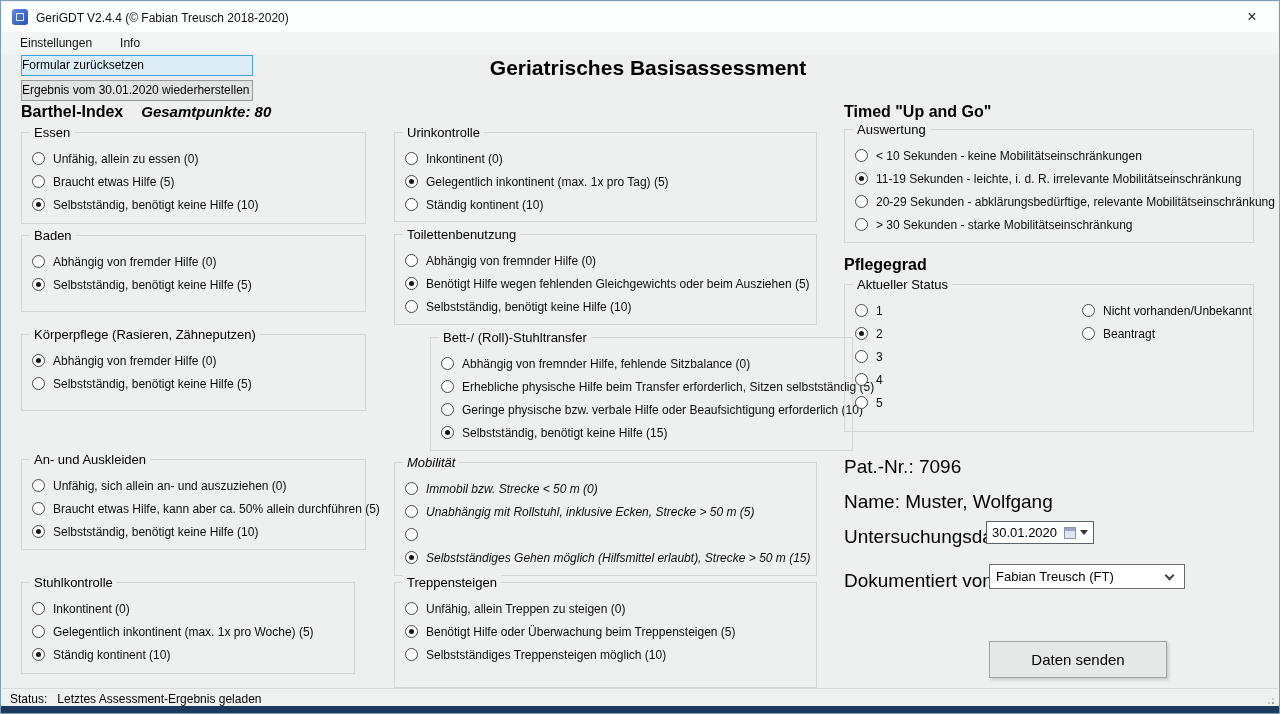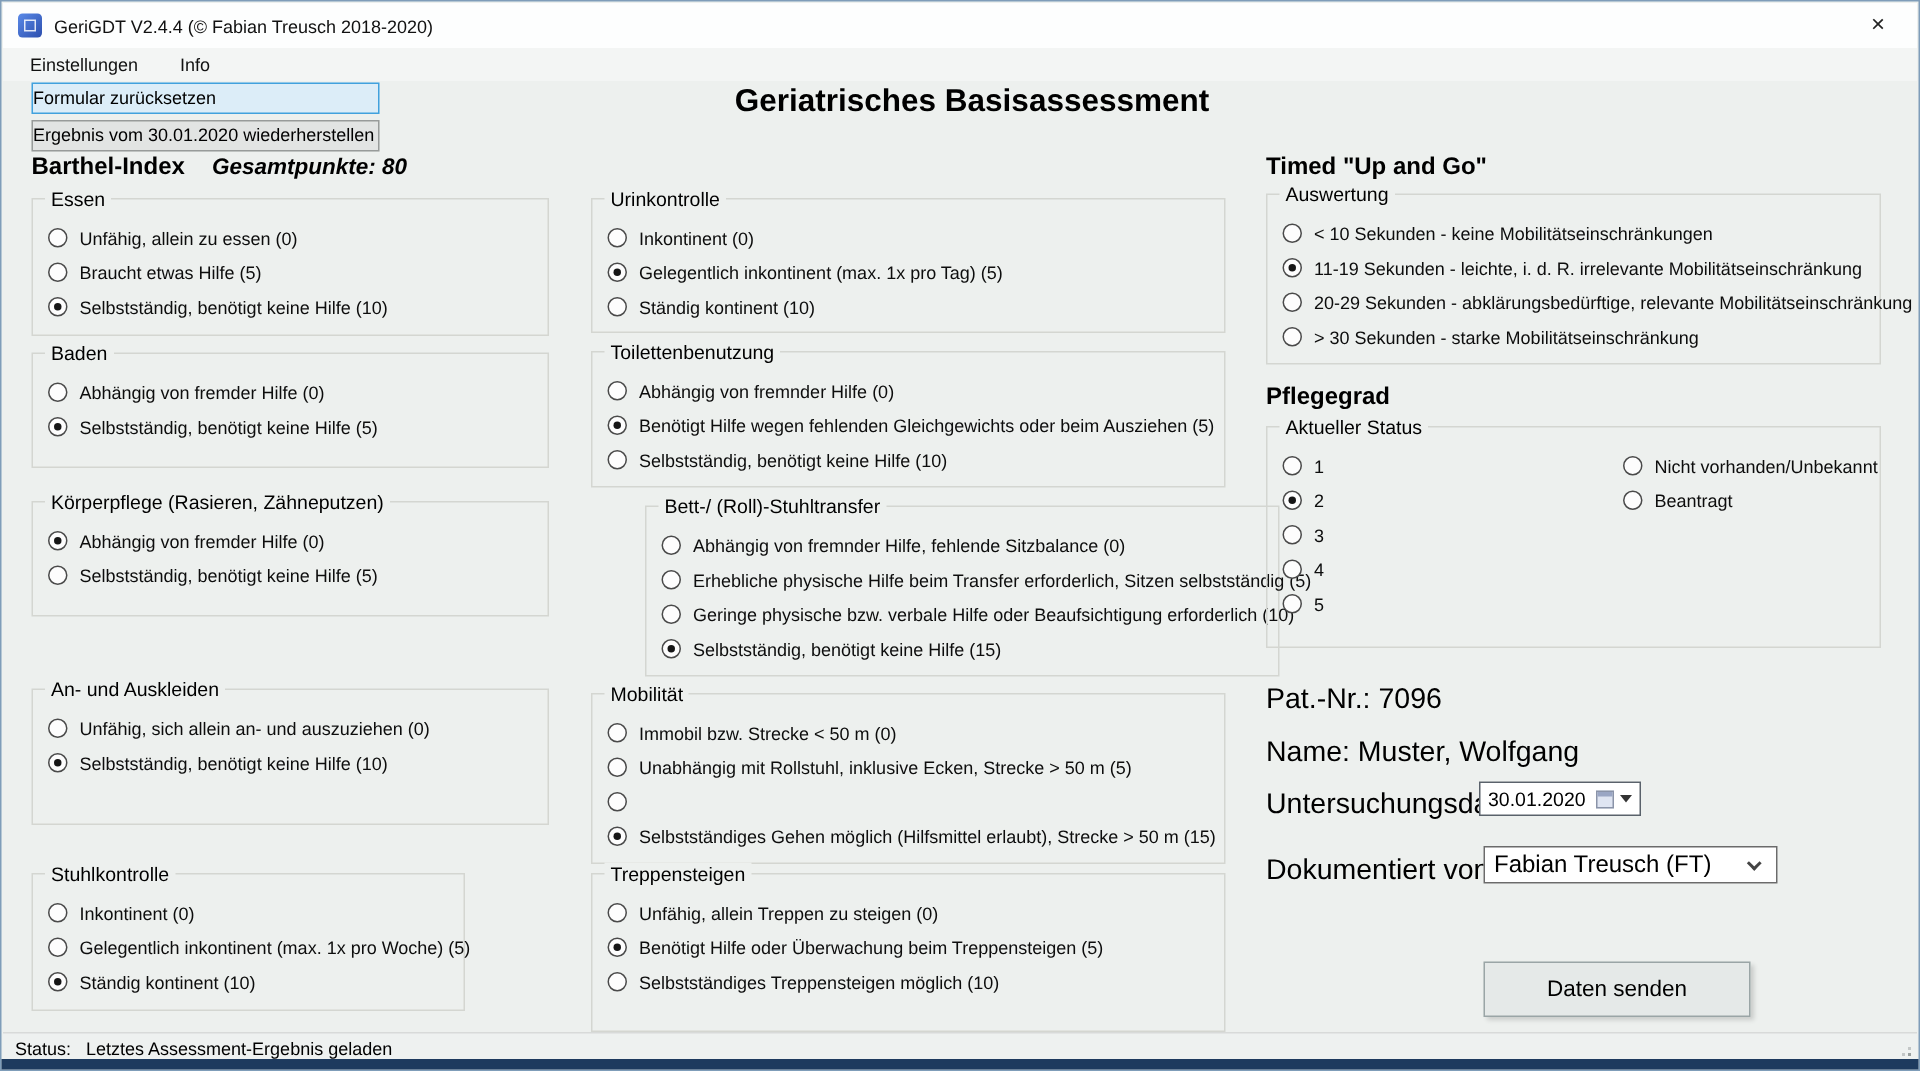--- a/index.html
+++ b/index.html
@@ -46,25 +46,25 @@
   .radio { width:13px; height:13px; border-radius:50%; border:1px solid #4a4a4a; background:#fdfdfd;
            flex:0 0 auto; position:relative; }
   .radio.sel::after { content:""; position:absolute; left:3px; top:3px; width:5px; height:5px;
                       border-radius:50%; background:#161616; }
   .radio-label { margin-left:8px; font-size:12px; color:#0d0d0d; white-space:nowrap; }
 
   #g-essen     { left:20px;  top:131px; width:345px; height:92px;  }
   #g-baden     { left:20px;  top:234px; width:345px; height:77px;  }
   #g-koerper   { left:20px;  top:333px; width:345px; height:77px;  }
   #g-ankleiden { left:20px;  top:458px; width:345px; height:91px;  }
-  #g-stuhl     { left:20px;  top:581px; width:289px; height:92px;  }
+  #g-stuhl     { left:20px;  top:581px; width:334px; height:92px;  }
   #g-urin      { left:393px; top:131px; width:423px; height:90px;  }
   #g-toilette  { left:393px; top:233px; width:423px; height:91px;  }
   #g-transfer  { left:393px; top:336px; width:423px; height:114px;margin-left:36px; }
-  #g-mobil     { left:393px; top:461px; width:423px; height:114px; }
+  #g-mobil     { left:393px; top:461px; width:423px; height:114px;font-style:italic; }
   #g-treppen   { left:393px; top:581px; width:423px; height:106px;  }
   #g-auswertung{ left:843px; top:128px; width:410px; height:114px; }
   #g-status    { left:843px; top:283px; width:410px; height:148px; }
   #g-status .col1 { position:absolute; left:10px;  top:14px; }
   #g-status .col2 { position:absolute; left:237px; top:14px; }
 
   
   .pat-line { position:absolute; left:843px; font-size:19px; color:#000; white-space:nowrap; }
   #pat-nr    { top:455px; }
   #pat-name  { top:490px; }
@@ -74,21 +74,21 @@
   .date-picker { position:absolute; left:985px; top:520px; width:108px; height:23px; background:#fff;
                  border:1px solid #5a626b; display:flex; align-items:center; }
   .date-text { flex:1; font-size:13px; padding-left:5px; color:#000; }
   .cal-icon { width:12px; height:12px; border:1px solid #8a93a8; background:#dfe5f2; position:relative; }
   .cal-icon::before { content:""; position:absolute; left:0; right:0; top:0; height:3px; background:#9aa6c4; }
   .dd-arrow { width:0; height:0; border-left:4px solid transparent; border-right:4px solid transparent;
               border-top:5px solid #333; margin:0 5px 0 4px; }
 
   .combobox { position:absolute; left:988px; top:563px; width:196px; height:25px; background:#fff;
               border:1px solid #6b6b6b; display:flex; align-items:center; }
-  .combo-text { flex:1; font-size:16px; padding-left:6px; color:#000; }
+  .combo-text { flex:1; font-size:13px; padding-left:6px; color:#000; }
   .chevron { width:7px; height:7px; border-right:2px solid #444; border-bottom:2px solid #444;
              transform:rotate(45deg); margin:-3px 11px 0 0; }
 
   .send-btn { position:absolute; left:988px; top:640px; width:178px; height:37px; background:#e5e9e8;
               border:1px solid #9aa5a6; font-size:15px; color:#000; display:flex; align-items:center;
               justify-content:center; box-shadow:2px 2px 3px rgba(0,0,0,.15); }
 
   
   .statusbar { position:absolute; left:1px; right:1px; top:687px; height:20px; background:#eef1f0;
                border-top:1px solid #d8dad9; display:flex; align-items:center; padding-left:8px;
@@ -171,20 +171,24 @@
       </div>
   </div>
   <div class="groupbox" id="g-ankleiden">
     <span class="gb-caption">An- und Auskleiden</span>
     <div class="gb-options">
         <div class="radio-row">
           <span class="radio"></span>
           <span class="radio-label">Unfähig, sich allein an- und auszuziehen (0)</span>
         </div>
         <div class="radio-row">
+          <span class="radio"></span>
+          <span class="radio-label">Braucht etwas Hilfe, kann aber ca. 50% allein durchführen (5)</span>
+        </div>
+        <div class="radio-row">
           <span class="radio sel"></span>
           <span class="radio-label">Selbstständig, benötigt keine Hilfe (10)</span>
         </div>
       </div>
   </div>
   <div class="groupbox" id="g-stuhl">
     <span class="gb-caption">Stuhlkontrolle</span>
     <div class="gb-options">
         <div class="radio-row">
           <span class="radio"></span>

